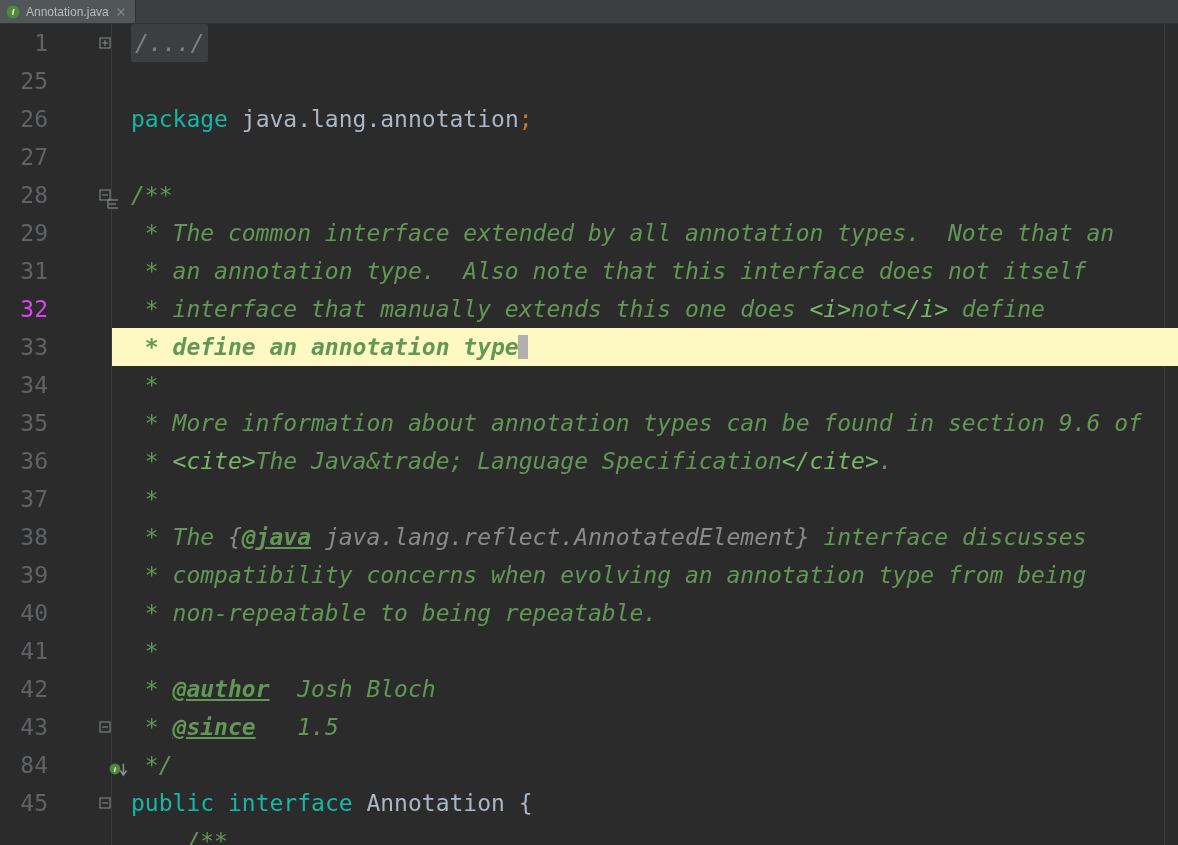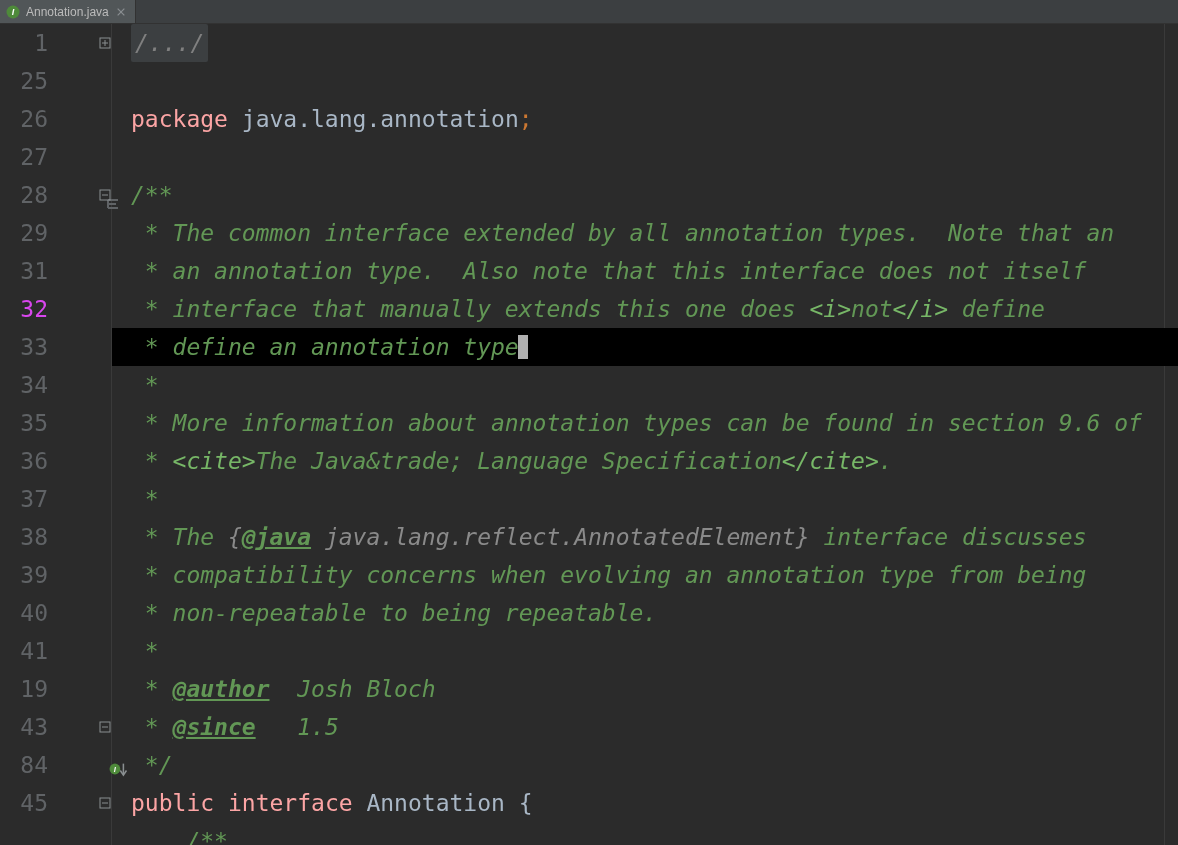--- a/index.html
+++ b/index.html
@@ -97,28 +97,29 @@
   }
   .code-row {
     height: 38px;
     display: flex;
     align-items: center;
     white-space: pre;
     padding-left: 19px;
     position: relative;
   }
   .code-row.current-line {
-    background: #000000;
+    background: #fef9c3;
+    font-weight: bold;
   }
   .comment { color: #808080; font-style: italic; }
   .dc { color: #629755; font-style: italic; }
   .dc-markup { color: #77b767; font-style: italic; font-weight: 500;}
   .dc-tag { color: #629755; font-style: italic; text-decoration: underline; font-weight: 600;}
   .dc-val { color: #8a8a8a; font-style: italic; }
-  .kw { color: #fca5a5; }
+  .kw { color: #14b8a6; }
   .semi { color: #cc7832; }
   .pkg { color: #a9b7c6; }
   .id { color: #a9b7c6; }
   .caret {
     display:inline-block;
     width:10px;
     height:24px;
     background:#b0b0b0;
     vertical-align: -3px;
     margin-left:-1px;
@@ -270,21 +271,21 @@
       </div>
     <div class="gutter-row">
         <span class="line-num">40</span>
         <span class="gutter-icons"></span>
       </div>
     <div class="gutter-row">
         <span class="line-num">41</span>
         <span class="gutter-icons"></span>
       </div>
     <div class="gutter-row">
-        <span class="line-num">19</span>
+        <span class="line-num">42</span>
         <span class="gutter-icons"></span>
       </div>
 
     <div class="gutter-row">
       <span class="line-num">43</span>
       <span class="gutter-icons">
         <span class="fold-minus">
           <svg viewBox="0 0 12 12" width="12" height="12">
               <rect x="1" y="1" width="10" height="10" fill="none" stroke="#8a8f91" stroke-width="1"></rect>
               <line x1="3" y1="6" x2="9" y2="6" stroke="#8a8f91" stroke-width="1"></line>

